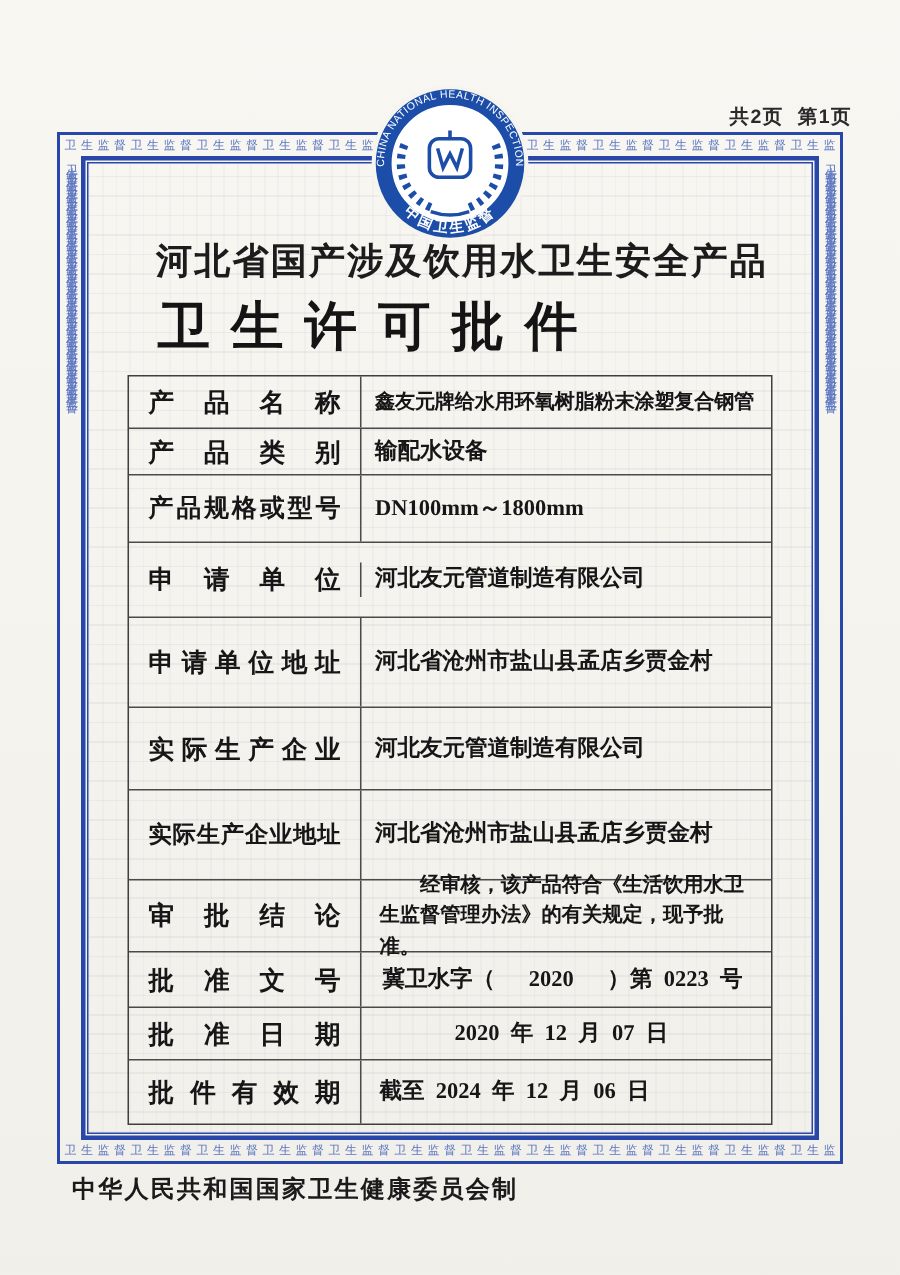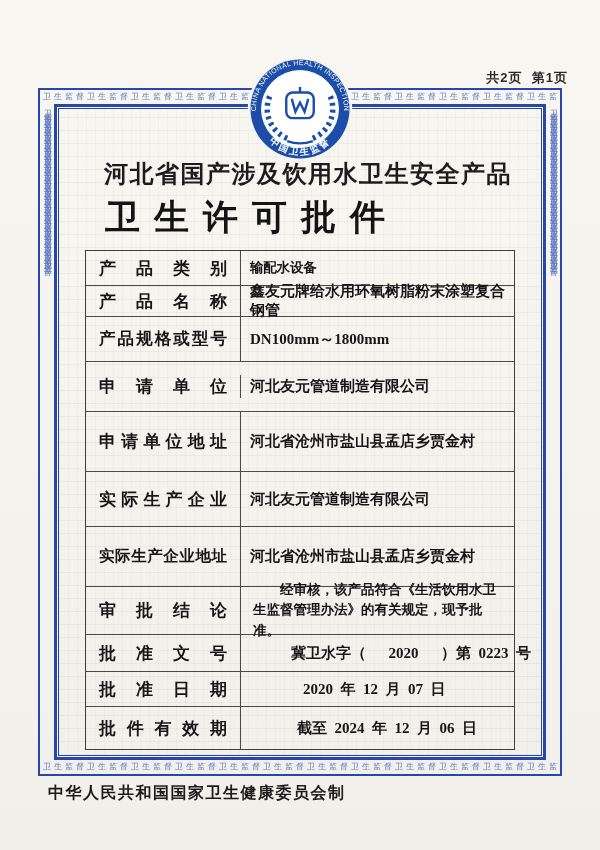--- a/index.html
+++ b/index.html
@@ -80,23 +80,23 @@
   .row { display: flex; border-bottom: 1px solid #4a4a4a; }
   .row:last-child { border-bottom: none; }
   .row:nth-child(1)  { height: 35px; }
   .row:nth-child(2)  { height: 31px; }
   .row:nth-child(3)  { height: 45px; justify-content: space-between; }
   .row:nth-child(4)  { height: 50px; align-items: center; }
   .row:nth-child(5)  { height: 60px; }
   .row:nth-child(6)  { height: 55px; }
   .row:nth-child(7)  { height: 60px; }
   .row:nth-child(8)  { height: 48px; }
-  .row:nth-child(9)  { height: 37px; gap: 36px; }
+  .row:nth-child(9)  { height: 37px; }
   .row:nth-child(10) { height: 35px; }
-  .row:nth-child(11) { height: 42px; gap: 44px; }
+  .row:nth-child(11) { height: 42px; }
   .cell-label {
     flex: 0 0 155px;
     border-right: 1px solid #4a4a4a;
     display: flex; align-items: center;
     font-family: "Liberation Sans", "DejaVu Sans", sans-serif;
     font-weight: 700; font-size: 17px; color: #161616;
   }
   .cell-label > span {
     display: block; width: 100%;
     padding: 0 13px;
@@ -174,30 +174,30 @@
     </svg>
   </div>
 
   <div class="title1">河北省国产涉及饮用水卫生安全产品</div>
   <div class="title2">卫生许可批件</div>
 
   <div class="cert-table">
 
     <div class="row">
       <div class="cell-label">
+          <span>产品名称</span>
+        </div>
+      <div class="cell-value">鑫友元牌给水用环氧树脂粉末涂塑复合钢管</div>
+    </div>
+
+    <div class="row">
+      <div class="cell-label">
           <span>产品类别</span>
         </div>
       <div class="cell-value">输配水设备</div>
-    </div>
-
-    <div class="row">
-      <div class="cell-label">
-          <span>产品名称</span>
-        </div>
-      <div class="cell-value">鑫友元牌给水用环氧树脂粉末涂塑复合钢管</div>
     </div>
 
     <div class="row">
       <div class="cell-label">
           <span>产品规格或型号</span>
         </div>
       <div class="cell-value">DN100mm～1800mm</div>
     </div>
 
     <div class="row">

